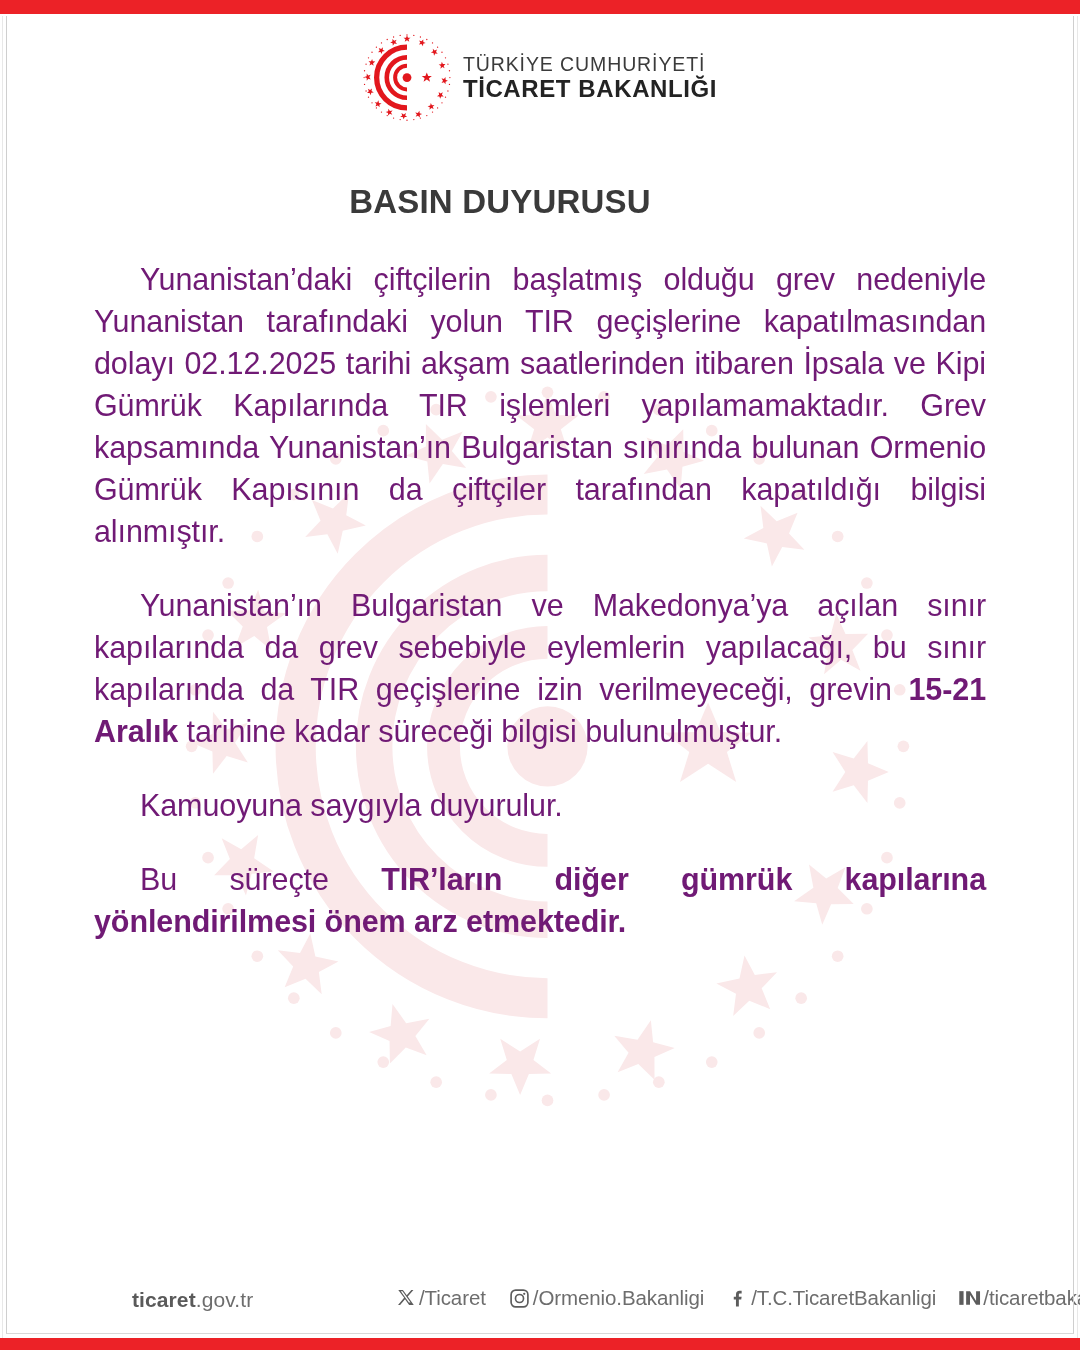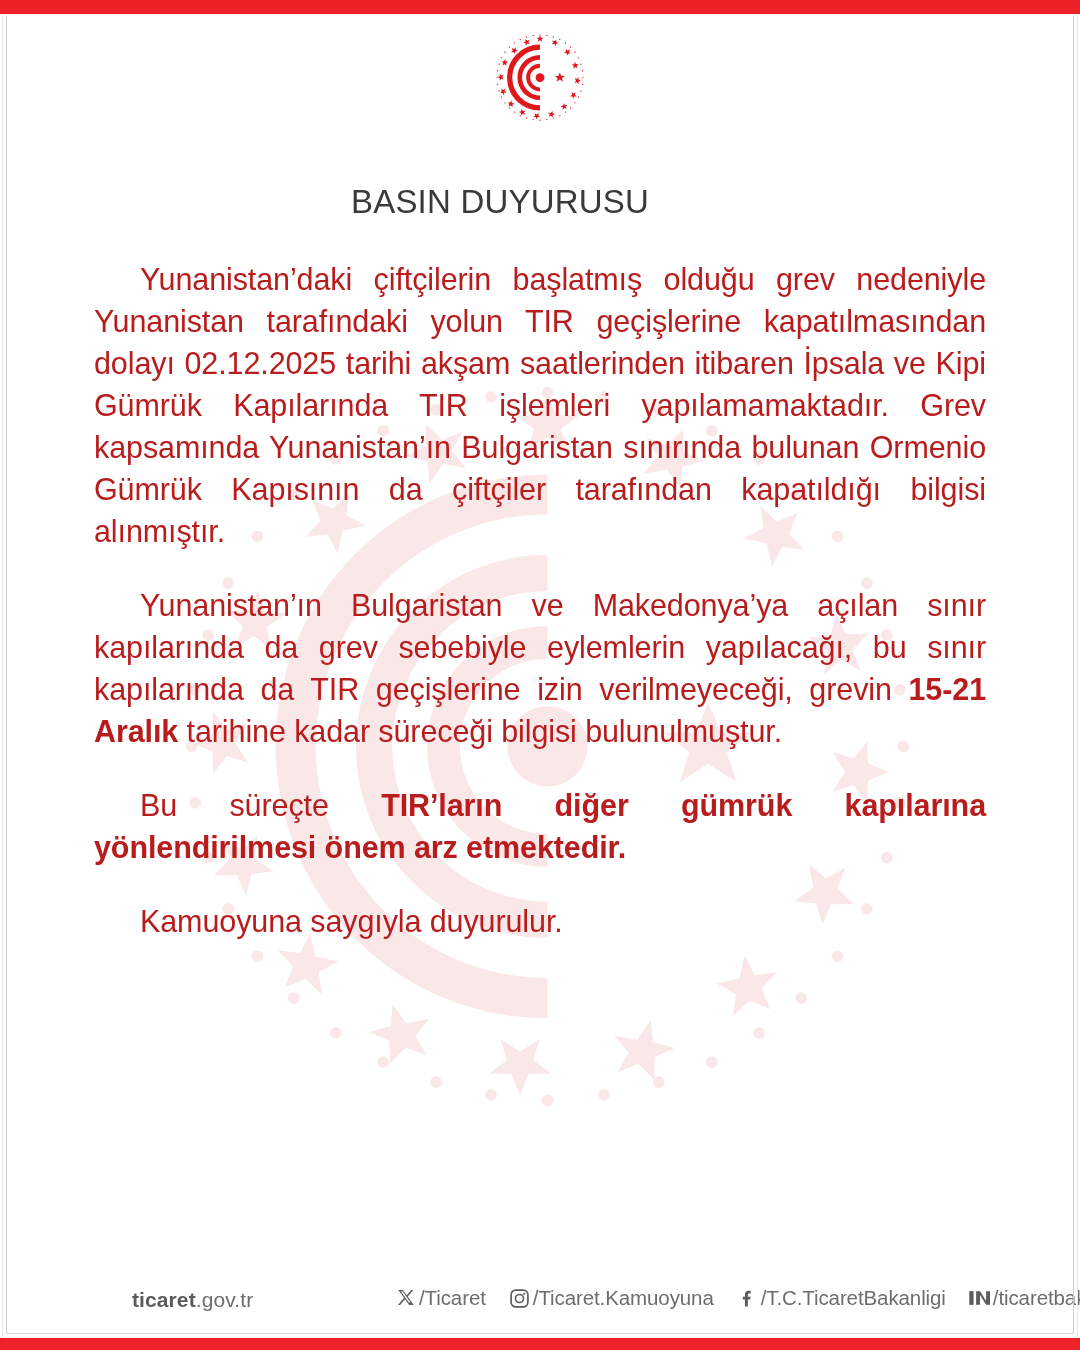--- a/index.html
+++ b/index.html
@@ -112,38 +112,38 @@
     margin-top: 1px;
   }
 
   
   .title {
     position: absolute;
     left: 0; top: 183px;
     width: 1000px;
     text-align: center;
     font-size: 33px;
-    font-weight: 400;
+    font-weight: 700;
     letter-spacing: 0.2px;
     color: #3a3a3a;
     z-index: 2;
   }
 
   
   .content {
     position: absolute;
     left: 94px;
     top: 258px;
     width: 892px;
     z-index: 2;
   }
   .para {
     font-size: 30.5px;
     line-height: 42px;
-    color: #b91c1c;
+    color: #701a75;
     text-align: justify;
     text-justify: inter-word;
     text-indent: 46px;
     margin: 0 0 32px 0;
     font-weight: 400;
     letter-spacing: -0.1px;
   }
   .para:last-child { margin-bottom: 0; }
   .para.nojustify { text-align: left; }
   .para b { font-weight: 700; }
@@ -407,29 +407,33 @@
         </g>
         <path d="M200 60 a138 138 0 1 0 0 276 a138 138 0 1 1 0 -276 z" fill="none" stroke="#e2171d" stroke-width="24"></path>
         <path d="M200 106 a92 92 0 1 0 0 184 a92 92 0 1 1 0 -184 z" fill="none" stroke="#e2171d" stroke-width="21"></path>
         <path d="M200 144 a54 54 0 1 0 0 108 a54 54 0 1 1 0 -108 z" fill="none" stroke="#e2171d" stroke-width="18"></path>
         <circle cx="200" cy="198" r="20" fill="#e2171d"></circle>
         <g transform="translate(290,198)">
             <polygon points="0,-23 6.5,-7.6 23,-7.1 9.9,3 14.8,18.7 0,9.2 -14.8,18.7 -9.9,3 -23,-7.1 -6.5,-7.6"></polygon>
           </g>
       </g>
     </svg>
+    <div class="logo-text">
+      <div class="logo-line1">TÜRKİYE CUMHURİYETİ</div>
+      <div class="logo-line2">TİCARET BAKANLIĞI</div>
+    </div>
   </div>
 
   <div class="title">BASIN DUYURUSU</div>
 
   <div class="content">
     <p class="para">Yunanistan’daki çiftçilerin başlatmış olduğu grev nedeniyle Yunanistan tarafındaki yolun TIR geçişlerine kapatılmasından dolayı 02.12.2025 tarihi akşam saatlerinden itibaren İpsala ve Kipi Gümrük Kapılarında TIR işlemleri yapılamamaktadır. Grev kapsamında Yunanistan’ın Bulgaristan sınırında bulunan Ormenio Gümrük Kapısının da çiftçiler tarafından kapatıldığı bilgisi alınmıştır.</p>
     <p class="para"><span>Yunanistan’ın Bulgaristan ve Makedonya’ya açılan sınır kapılarında da grev sebebiyle eylemlerin yapılacağı, bu sınır kapılarında da TIR geçişlerine izin verilmeyeceği, grevin </span><b>15-21 Aralık</b><span> tarihine kadar süreceği bilgisi bulunulmuştur.</span></p>
+    <p class="para nojustify">Kamuoyuna saygıyla duyurulur.</p>
     <p class="para"><span>Bu süreçte </span><b>TIR’ların diğer gümrük kapılarına yönlendirilmesi önem arz etmektedir.</b></p>
-    <p class="para nojustify">Kamuoyuna saygıyla duyurulur.</p>
   </div>
 
   <div class="footer">
     <div class="footer-site"><span class="b">ticaret</span><span>.gov.tr</span></div>
     <div class="socials">
 
       <div class="social">
         <span class="ic">
           <svg viewBox="0 0 24 24" width="21" height="21" aria-hidden="true">
             <path d="M2.6 2.2h5.3l4.4 6.1 5.2-6.1h2.4l-6.5 7.6 6.9 9.6h-5.3l-4.7-6.6-5.6 6.6H2.3l7-8.2L2.6 2.2zm2.9 1.6l9.2 12.7h1.9L7.4 3.8H5.5z" fill="currentColor"></path>
@@ -439,21 +443,21 @@
       </div>
 
       <div class="social">
         <span class="ic">
           <svg viewBox="0 0 24 24" width="21" height="21" aria-hidden="true">
             <rect x="2.4" y="2.4" width="19.2" height="19.2" rx="5.2" fill="none" stroke="currentColor" stroke-width="1.9"></rect>
             <circle cx="12" cy="12" r="4.6" fill="none" stroke="currentColor" stroke-width="1.9"></circle>
             <circle cx="17.4" cy="6.6" r="1.3" fill="currentColor"></circle>
           </svg>
         </span>
-        <span class="handle">/Ticaret.Kamuoyuna</span>
+        <span class="handle">/Ormenio.Bakanligi</span>
       </div>
 
       <div class="social">
         <span class="ic">
           <svg viewBox="0 0 24 24" width="21" height="21" aria-hidden="true">
             <path d="M15.6 3.2h-2.5c-2.4 0-4 1.6-4 4.1V10H6.6v3.2h2.5V21h3.3v-7.8h2.7l.5-3.2h-3.2V7.7c0-.9.4-1.4 1.4-1.4h1.8V3.2z" fill="currentColor"></path>
           </svg>
         </span>
         <span class="handle">/T.C.TicaretBakanligi</span>
       </div>

